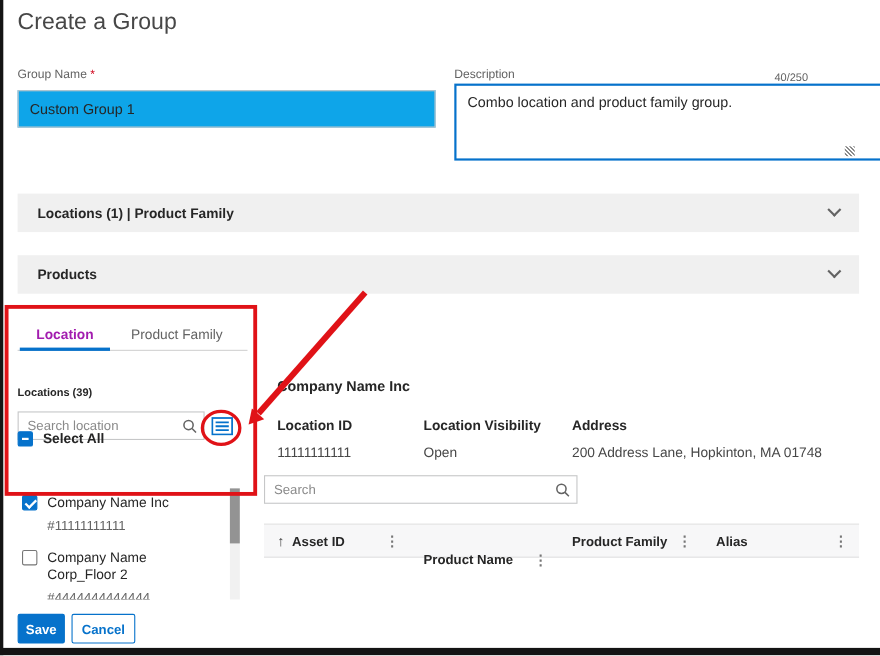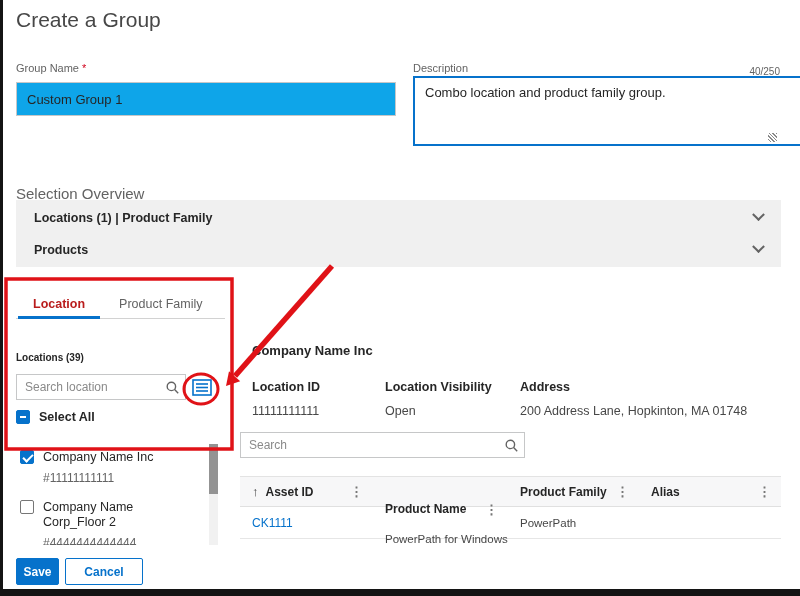--- a/index.html
+++ b/index.html
@@ -12,59 +12,59 @@
   .frame-bottom{ position:absolute; left:0; top:589px; width:800px; height:7px; background:#141414; z-index:10; }
 
   
   .page-title { position:absolute; left:16px; top:8px; font-size:21px; color:#474747; }
   .field-label { font-size:11px; color:#636363; }
   .gn-label   { position:absolute; left:16px; top:62px; }
   .required   { color:#D0021B; margin-left:3px; }
   .text-input { border:1px solid #C6C7C8; background:#0ea5e9; font:13px "Liberation Sans",sans-serif; color:#262626; padding:16px 10px; outline:none; }
   .gn-input   { position:absolute; left:16px; top:82px; width:380px; height:29px; }
   .desc-label { position:absolute; left:413px; top:62px; }
-  .char-counter { position:absolute; left:704px; top:66px; width:76px; text-align:right; font-size:10px; color:#636363; }
+  .char-counter { position:absolute; left:704px; top:66px; width:76px; text-align:left; font-size:10px; color:#636363; }
   .desc-textarea { position:absolute; left:413px; top:76px; width:416px; height:70px; border:2px solid #0672CB;
                    font:13px "Liberation Sans",sans-serif; color:#262626; padding:7px 10px; resize:none; outline:none; }
   .resize-corner { position:absolute; left:768px; top:133px; width:9px; height:9px;
                    background:repeating-linear-gradient(45deg,#fff 0 1.5px,#8A8A8A 1.5px 2.5px); }
 
   
   .sel-title { position:absolute; left:16px; top:164px; font-size:15px; color:#636363;margin-top:21px; }
   .accordion { position:absolute; left:16px; width:765px; height:35px; background:#F0F0F0;
                display:flex; align-items:center; padding:0 18px; cursor:pointer; }
-  .acc1 { top:200px; } .acc2 { top:232px; }
+  .acc1 { top:176px; } .acc2 { top:232px; }
   .accordion-label { font-size:12.5px; font-weight:bold; color:#262626; }
   .chevron { margin-left:auto; width:9px; height:9px; border-right:2px solid #636363; border-bottom:2px solid #636363;
              transform:rotate(45deg) translate(-2px,-2px); }
 
   
   .tabbar { position:absolute; left:16px; top:289px; width:209px; height:30px; border-bottom:1px solid #D2D2D2; display:flex; }
   .tab { font-size:12.5px; padding:0 17px; display:flex; align-items:center; color:#636363; position:relative; cursor:pointer; }
-  .tab.active { color:#b91c1c; font-weight:bold; }
+  .tab.active { color:#a21caf; font-weight:bold; }
   .tab.active::after { content:""; position:absolute; left:2px; right:2px; bottom:-1px; height:3px; background:#0672CB; }
   .loc-heading { position:absolute; left:16px; top:352px; font-size:10px; font-weight:bold; color:#262626; }
   .search-box { position:absolute; display:flex; align-items:center; border:1px solid #C6C7C8; background:#fff; }
   .search-box input { border:none; outline:none; flex:1; min-width:0; font:12px "Liberation Sans",sans-serif;
                       color:#262626; padding:0 8px; background:transparent; }
   .search-box input::placeholder { color:#8A8A8A; }
   .search-loc { left:16px; top:374px; width:170px; height:26px; }
   .search-assets { left:240px; top:432px; width:285px; height:26px; }
   .mag { flex:none; margin-right:6px; display:flex; }
   .listview-btn { position:absolute; left:189px; top:377px; width:26px; height:23px; background:none; border:none;
                   display:flex; align-items:center; justify-content:center; cursor:pointer; }
 
   .checkbox { width:14px; height:14px; border:1px solid #767676; background:#fff; border-radius:2px; position:relative; flex:none; cursor:pointer; }
   .checkbox.checked { background:#0672CB; border-color:#0672CB; }
   .checkbox.checked::after { content:""; position:absolute; left:4px; top:1px; width:4px; height:8px;
                              border:solid #fff; border-width:0 2px 2px 0; transform:rotate(45deg); }
   .checkbox.indeterminate { background:#0672CB; border-color:#0672CB; }
   .checkbox.indeterminate::after { content:""; position:absolute; left:3px; top:5px; width:6px; height:2px; background:#fff; }
 
-  .select-all { position:absolute; left:16px; top:410px; display:flex; gap:9px; }
+  .select-all { position:absolute; left:16px; top:392px; display:flex; gap:9px; }
   .select-all-label { font-size:12.5px; font-weight:bold; color:#262626; }
 
   .loc-list { position:absolute; left:16px; top:444px; width:190px; height:101px; overflow:hidden; }
   .loc-item { display:flex; gap:9px; padding:6px 0 0 4px; margin-bottom:9px; }
   .loc-item-text { width:130px; }
   .loc-name { font-size:12.5px; color:#262626; line-height:15px; }
   .loc-id { font-size:12px; color:#636363; margin-top:6px; }
   .scroll-track { position:absolute; left:209px; top:444px; width:9px; height:101px; background:#F1F1F1; }
   .scroll-thumb { position:absolute; left:0; top:0; width:9px; height:50px; background:#939393; }
 
@@ -81,21 +81,21 @@
   .sort-arrow { font-weight:normal; color:#474747; margin-right:7px; font-size:13px; }
   .kebab { margin-left:auto; color:#767676; font-size:13px; cursor:pointer; padding:0 2px; }
   .c1 { width:133px; } .c2 { width:135px;margin-top:32px; } .c3 { width:131px; } .c4 { width:142px; }
   .trow { display:flex; height:32px; align-items:center; border-bottom:1px solid #E6E6E6; }
   .td { padding:0 8px 0 12px; font-size:11.5px; color:#474747; white-space:nowrap; overflow:hidden; }
   .link { color:#0672CB; text-decoration:none; font-size:12px; cursor:pointer; }
 
   
   .btn { position:absolute; top:558px; height:27px; border-radius:2px; font:bold 12px "Liberation Sans",sans-serif; cursor:pointer; }
   .btn-save { left:16px; width:43px; background:#0672CB; border:1px solid #0672CB; color:#fff; }
-  .btn-cancel { left:65px; width:78px; background:#fff; border:1px solid #0672CB; color:#0672CB; }
+  .btn-cancel { left:65px; width:58px; background:#fff; border:1px solid #0672CB; color:#0672CB; }
 
   
   .annotations { position:absolute; left:0; top:0; width:800px; height:596px; pointer-events:none; z-index:100; }
 </style>
 </head>
 <body>
 
 <div class="page">
 
   <div class="frame-left"></div>
@@ -215,26 +215,20 @@
       </div>
       <div class="th c3">
         <span>Product Family</span>
         <span class="kebab">⋮</span>
       </div>
       <div class="th c4">
         <span>Alias</span>
         <span class="kebab">⋮</span>
       </div>
     </div>
-    <div class="trow">
-      <div class="td c1"><a class="link">CK1111</a></div>
-      <div class="td c2">PowerPath for Windows</div>
-      <div class="td c3">PowerPath</div>
-      <div class="td c4"></div>
-    </div>
   </div>
 
   <button class="btn btn-save">Save</button>
   <button class="btn btn-cancel">Cancel</button>
 
   <svg class="annotations" viewBox="0 0 800 596">
     <rect x="6" y="279" width="226" height="170" fill="none" stroke="#E01217" stroke-width="3.5"></rect>
     <ellipse cx="201" cy="389" rx="17" ry="15" fill="none" stroke="#E01217" stroke-width="3"></ellipse>
     <line x1="332" y1="266" x2="235" y2="376" stroke="#E01217" stroke-width="5.5"></line>
     <polygon points="226,386 229,371.3 240.2,381.2" fill="#E01217"></polygon>

